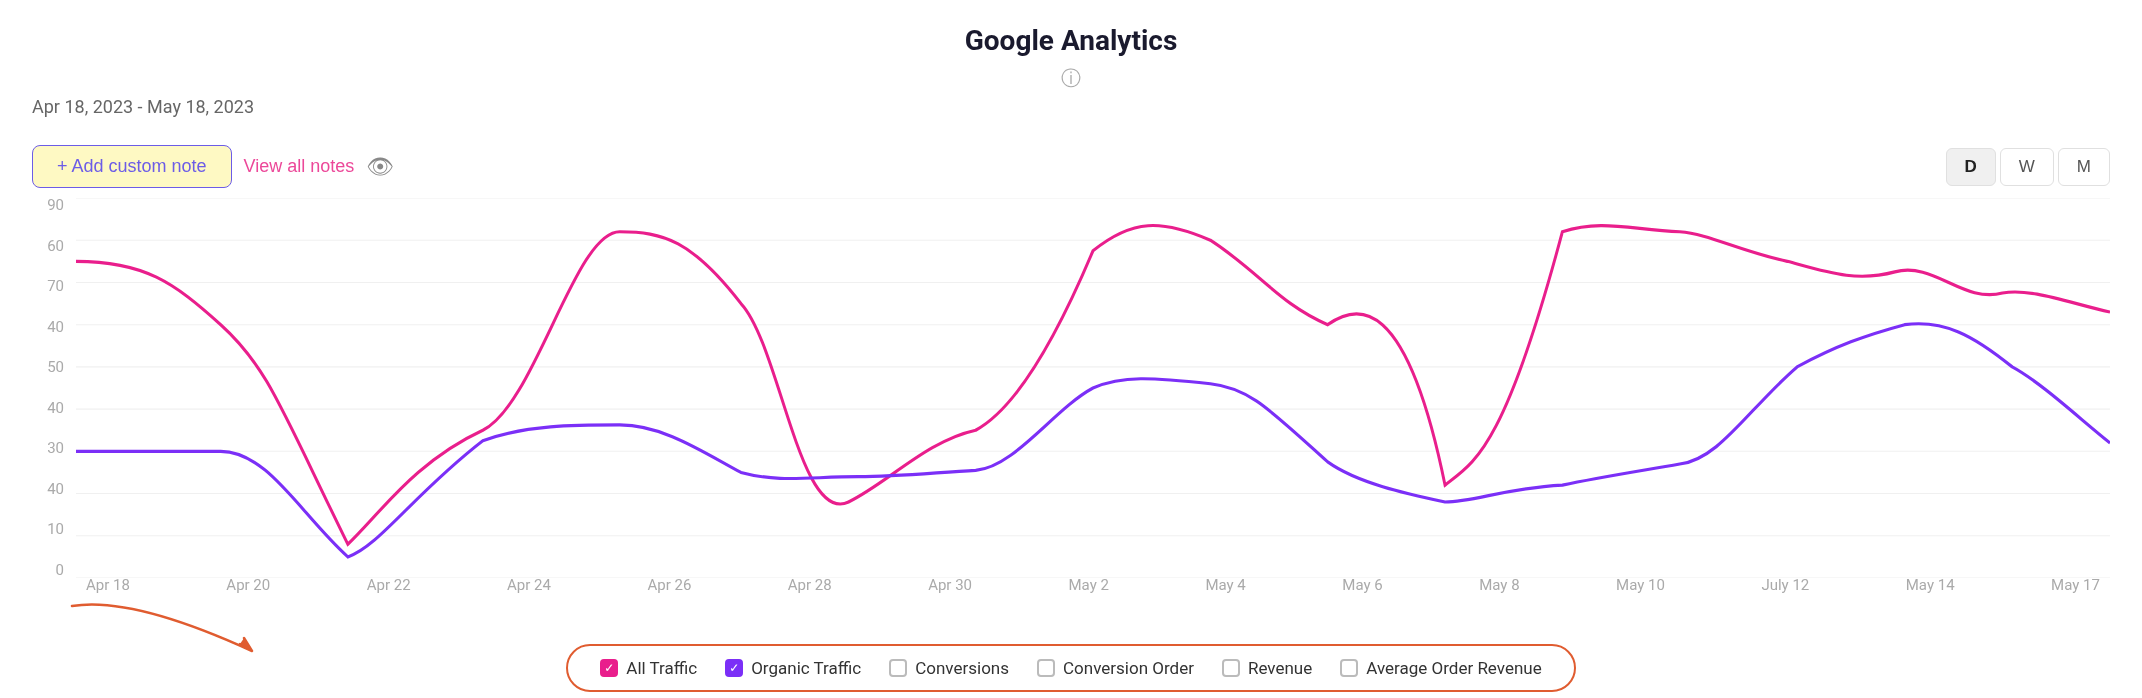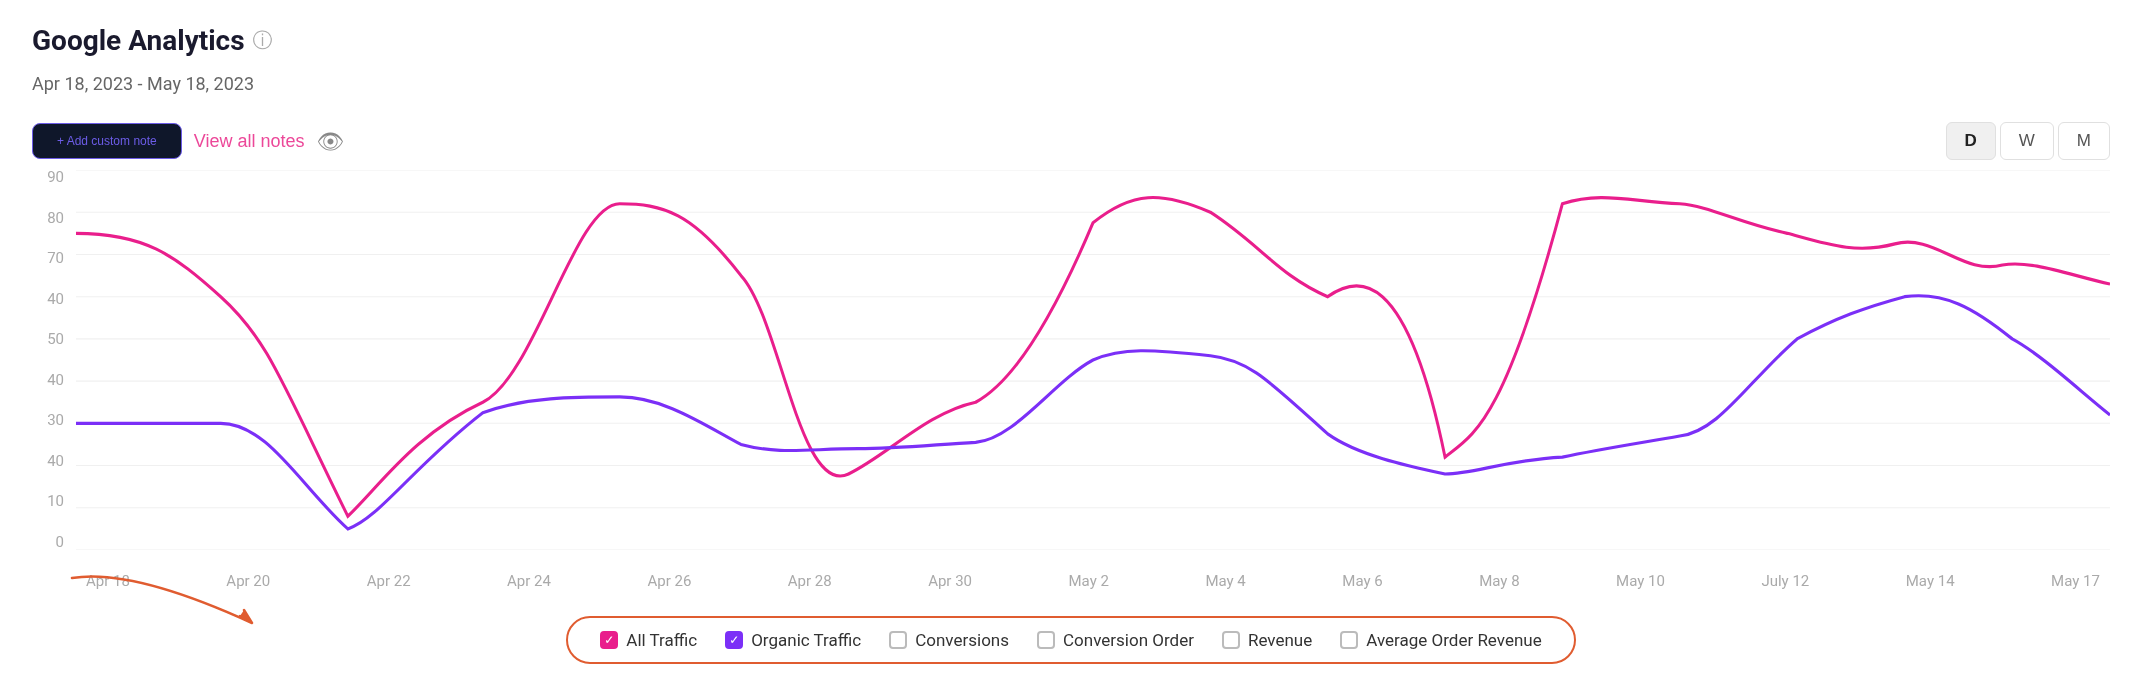--- a/index.html
+++ b/index.html
@@ -10,48 +10,49 @@
       width: 2142px;
       min-height: 698px;
     }
     .header-title {
       font-size: 28px;
       font-weight: 700;
       color: #1a1a2e;
       display: flex;
       align-items: center;
       gap: 8px;
+      flex-direction: column;
     }
     .header-subtitle {
       font-size: 18px;
       color: #666;
-      margin-top: 16px;
+      margin-top: 4px;
     }
     .toolbar {
       display: flex;
       align-items: center;
       justify-content: space-between;
       margin-top: 28px;
       margin-bottom: 10px;
     }
     .toolbar-left {
       display: flex;
       align-items: center;
       gap: 12px;
     }
     .btn-add-note {
       display: flex;
       align-items: center;
       gap: 6px;
       padding: 10px 24px;
       border: 1.5px solid #6c5ce7;
       border-radius: 8px;
-      background: #0f172a;
+      background: #fef9c3;
       color: #6c5ce7;
-      font-size: 12px;
+      font-size: 18px;
       cursor: pointer;
       font-weight: 500;
     }
     .btn-view-notes {
       background: none;
       border: none;
       color: #ec4899;
       font-size: 18px;
       cursor: pointer;
       font-weight: 400;
@@ -106,21 +107,21 @@
       position: absolute;
       left: 44px;
       right: 0;
       top: 0;
       bottom: 60px;
     }
     .x-axis {
       position: absolute;
       left: 44px;
       right: 0;
-      bottom: 20px;
+      bottom: 44px;
       display: flex;
       justify-content: space-between;
       padding: 0 10px;
     }
     .x-label {
       font-size: 15px;
       color: #aaa;
     }
     .legend-container {
       position: relative;
@@ -192,21 +193,21 @@
     <button class="period-btn active">D</button>
     <button class="period-btn">W</button>
     <button class="period-btn">M</button>
   </div>
 </div>
 
 <div class="chart-area">
 
   <div class="y-axis">
     <span class="y-label">90</span>
-    <span class="y-label">80</span>
+    <span class="y-label">60</span>
     <span class="y-label">70</span>
     <span class="y-label">40</span>
     <span class="y-label">50</span>
     <span class="y-label">40</span>
     <span class="y-label">30</span>
     <span class="y-label">40</span>
     <span class="y-label">10</span>
     <span class="y-label">0</span>
   </div>
 

